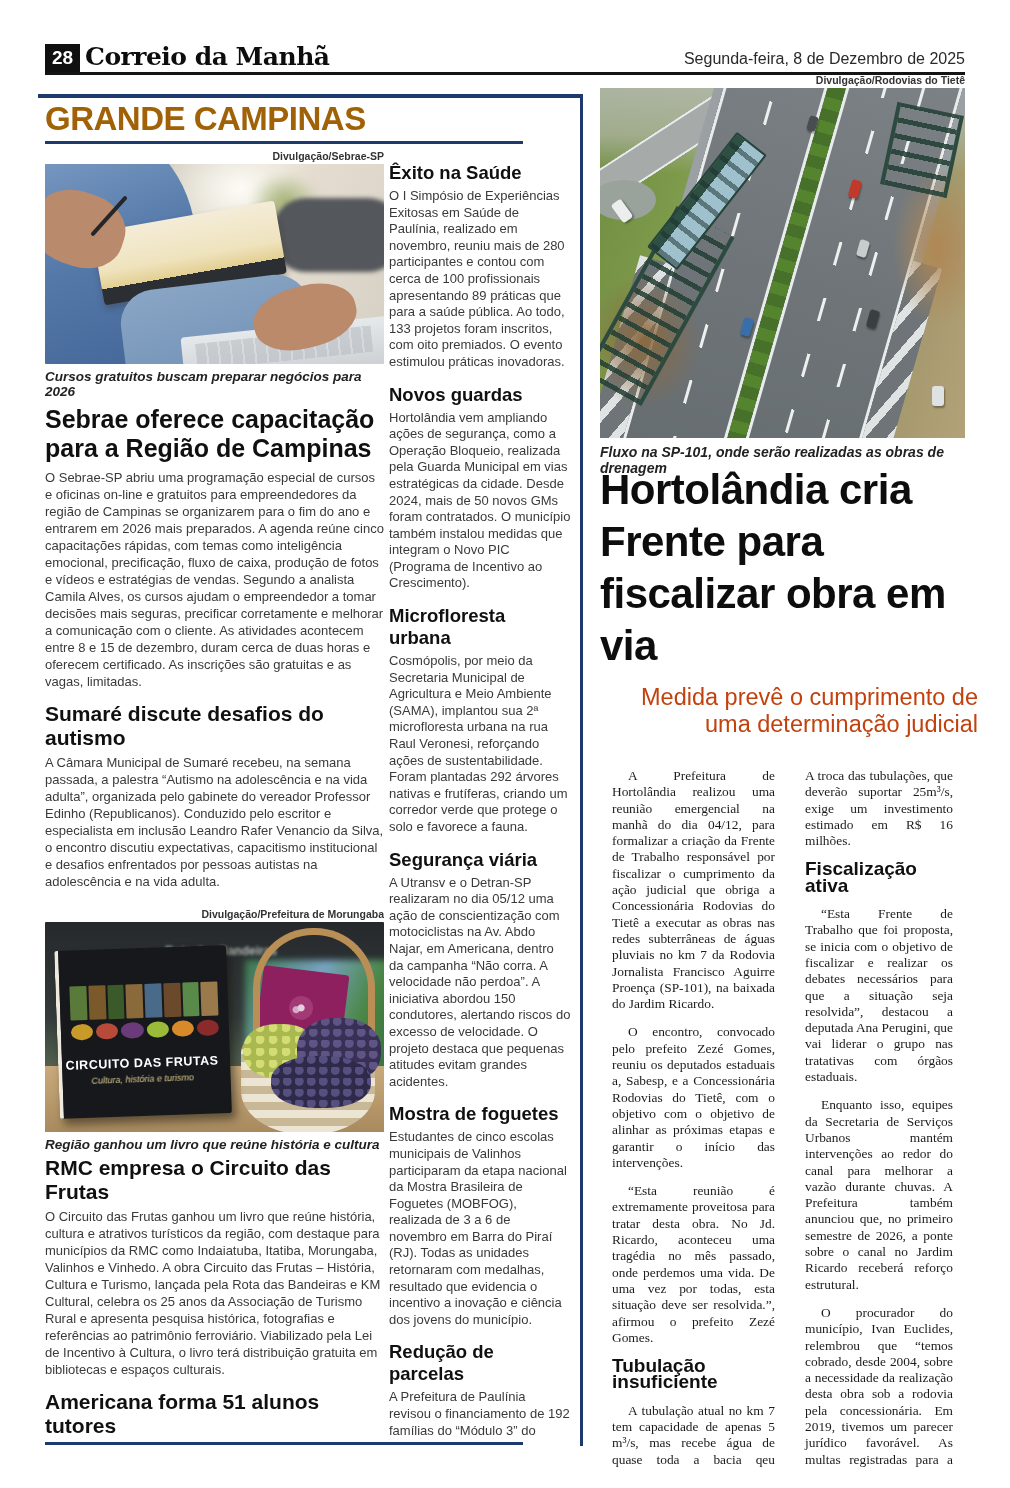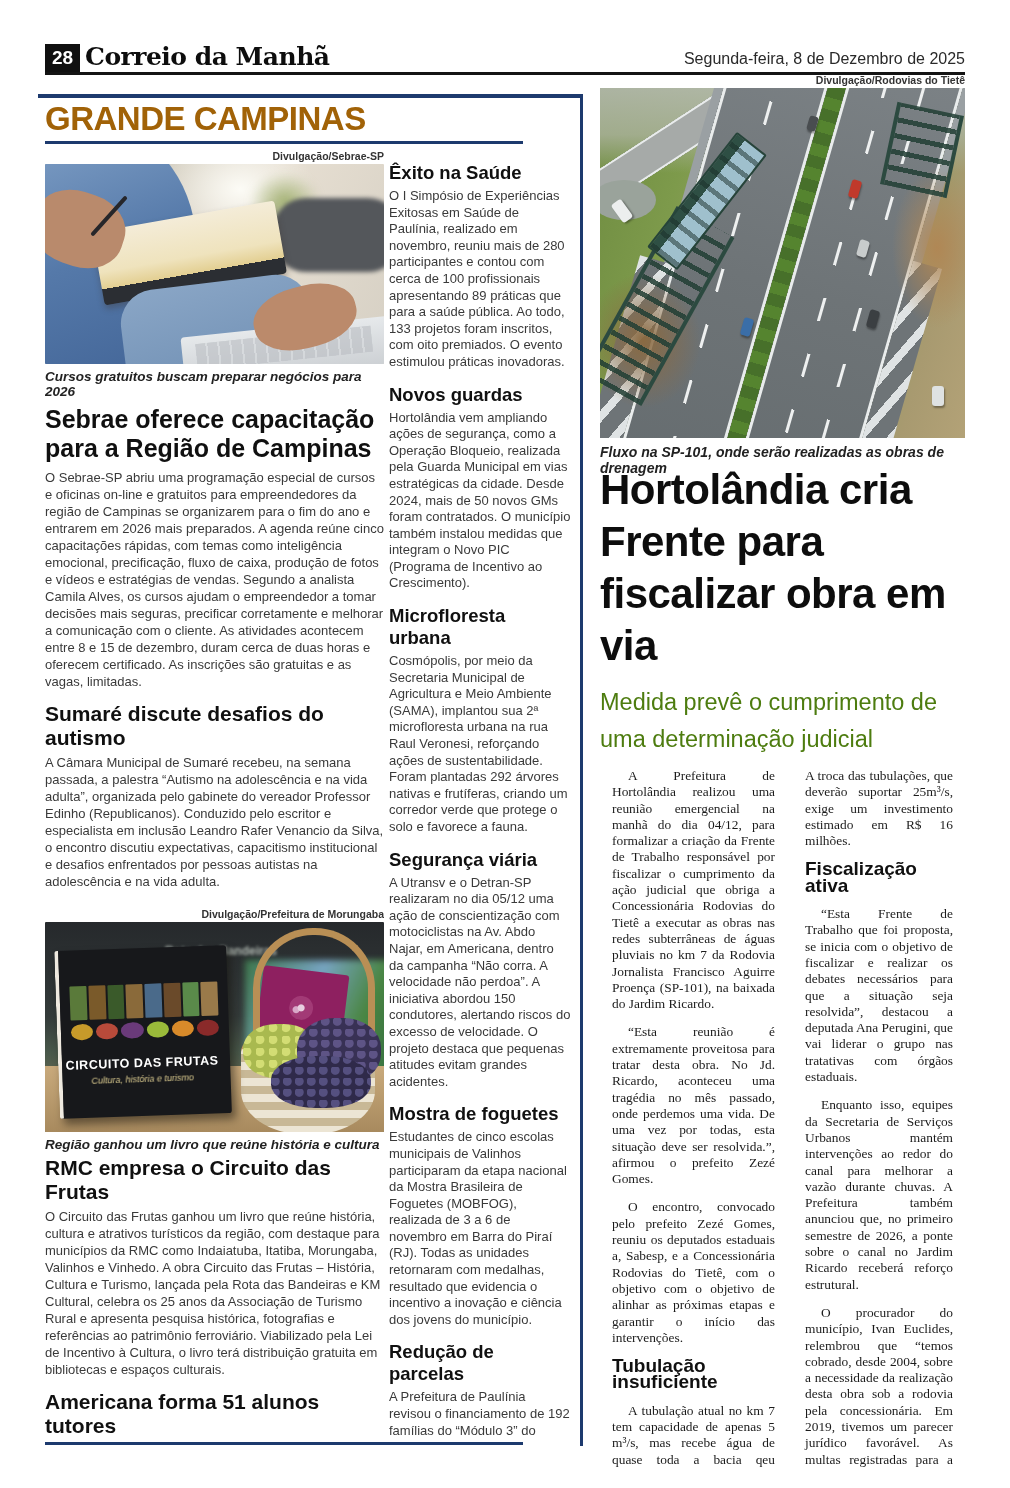--- a/index.html
+++ b/index.html
@@ -125,22 +125,22 @@
   .walkway{position:absolute;left:88px;top:40px;width:34px;height:142px;transform:rotate(38deg);
          background:linear-gradient(90deg,#2e4f44 0 28%,#9fc0cd 28% 100%);border:2px solid #26443a;border-radius:2px;}
   .walkway i{position:absolute;inset:0;
          background:repeating-linear-gradient(0deg,rgba(25,45,40,.5) 0 5px,rgba(0,0,0,0) 5px 16px);}
   .dirt{position:absolute;border-radius:50%;}
   .car{position:absolute;border-radius:3px;box-shadow:1px 2px 2px rgba(0,0,0,.35);}
   .r-caption{position:absolute;left:600px;top:444px;width:370px;font-size:14px;font-weight:bold;
              font-style:italic;color:#222;}
   .r-headline{position:absolute;left:600px;top:464px;width:378px;font-size:42px;line-height:52px;
              font-weight:800;color:#0d0d0d;letter-spacing:-0.5px;}
-  .r-subhead{position:absolute;left:600px;top:684px;width:378px;font-size:23.5px;line-height:37px;
-             color:#4d7c0f;}
+  .r-subhead{position:absolute;left:600px;top:684px;width:378px;font-size:23.5px;line-height:27px;
+             color:#c2410c;text-align:right;}
   .r-col{position:absolute;top:756px;height:714px;overflow:hidden;
          font-family:"Liberation Serif",serif;font-size:13.4px;line-height:16.3px;color:#1b1b1b;
          text-align:justify;}
   .r-col1{left:600px;width:187px;}
   .r-col2{left:793px;width:172px;}
   .r-col p{margin:12px;}
   .ind{text-indent:16px;}
   .h-r{font-family:"Liberation Sans",sans-serif;font-size:19px;font-weight:800;color:#101010;
        margin:11px 0 4px;text-align:left;text-indent:0;}
 </style>
@@ -281,22 +281,22 @@
     <div class="car" style="left:16px;top:112px;width:12px;height:22px;background:#eceeee;transform:rotate(-36deg);"></div>
     <div class="car" style="left:332px;top:298px;width:12px;height:20px;background:#dfe2e2;"></div>
   </div>
 
   <div class="r-caption">Fluxo na SP-101, onde serão realizadas as obras de drenagem</div>
   <div class="r-headline">Hortolândia cria Frente para fiscalizar obra em via</div>
   <div class="r-subhead">Medida prevê o cumprimento de uma determinação judicial</div>
 
   <div class="r-col r-col1">
     <p class="ind">A Prefeitura de Hortolândia realizou uma reunião emergencial na manhã do dia 04/12, para formalizar a criação da Frente de Trabalho responsável por fiscalizar o cumprimento da ação judicial que obriga a Concessionária Rodovias do Tietê a executar as obras nas redes subterrâneas de águas pluviais no km 7 da Rodovia Jornalista Francisco Aguirre Proença (SP-101), na baixada do Jardim Ricardo.</p>
+    <p class="ind">O encontro, convocado pelo prefeito Zezé Gomes, reuniu os deputados estaduais a, Sabesp, e a Concessionária Rodovias do Tietê, com o objetivo com o objetivo de alinhar as próximas etapas e garantir o início das intervenções.</p>
     <p class="ind">“Esta reunião é extremamente proveitosa para tratar desta obra. No Jd. Ricardo, aconteceu uma tragédia no mês passado, onde perdemos uma vida. De uma vez por todas, esta situação deve ser resolvida.”, afirmou o prefeito Zezé Gomes.</p>
-    <p class="ind">O encontro, convocado pelo prefeito Zezé Gomes, reuniu os deputados estaduais a, Sabesp, e a Concessionária Rodovias do Tietê, com o objetivo com o objetivo de alinhar as próximas etapas e garantir o início das intervenções.</p>
     <p class="h-r">Tubulação insuficiente</p>
     <p class="ind">A tubulação atual no km 7 tem capacidade de apenas 5 m³/s, mas recebe água de quase toda a bacia qeu envolve os bairros do município.</p>
   </div>
 
   <div class="r-col r-col2">
     <p>A troca das tubulações, que deverão suportar 25m³/s, exige um investimento estimado em R$ 16 milhões.</p>
     <p class="h-r">Fiscalização ativa</p>
     <p class="ind">“Esta Frente de Trabalho que foi proposta, se inicia com o objetivo de fiscalizar e realizar os debates necessários para que a situação seja resolvida”, destacou a deputada Ana Perugini, que vai liderar o grupo nas tratativas com órgãos estaduais.</p>
     <p class="ind">Enquanto isso, equipes da Secretaria de Serviços Urbanos mantém intervenções ao redor do canal para melhorar a vazão durante chuvas. A Prefeitura também anunciou que, no primeiro semestre de 2026, a ponte sobre o canal no Jardim Ricardo receberá reforço estrutural.</p>
     <p class="ind">O procurador do município, Ivan Euclides, relembrou que “temos cobrado, desde 2004, sobre a necessidade da realização desta obra sob a rodovia pela concessionária. Em 2019, tivemos um parecer jurídico favorável. As multas registradas para a concessionária já passaram de 1 milhão de reais”.</p>

